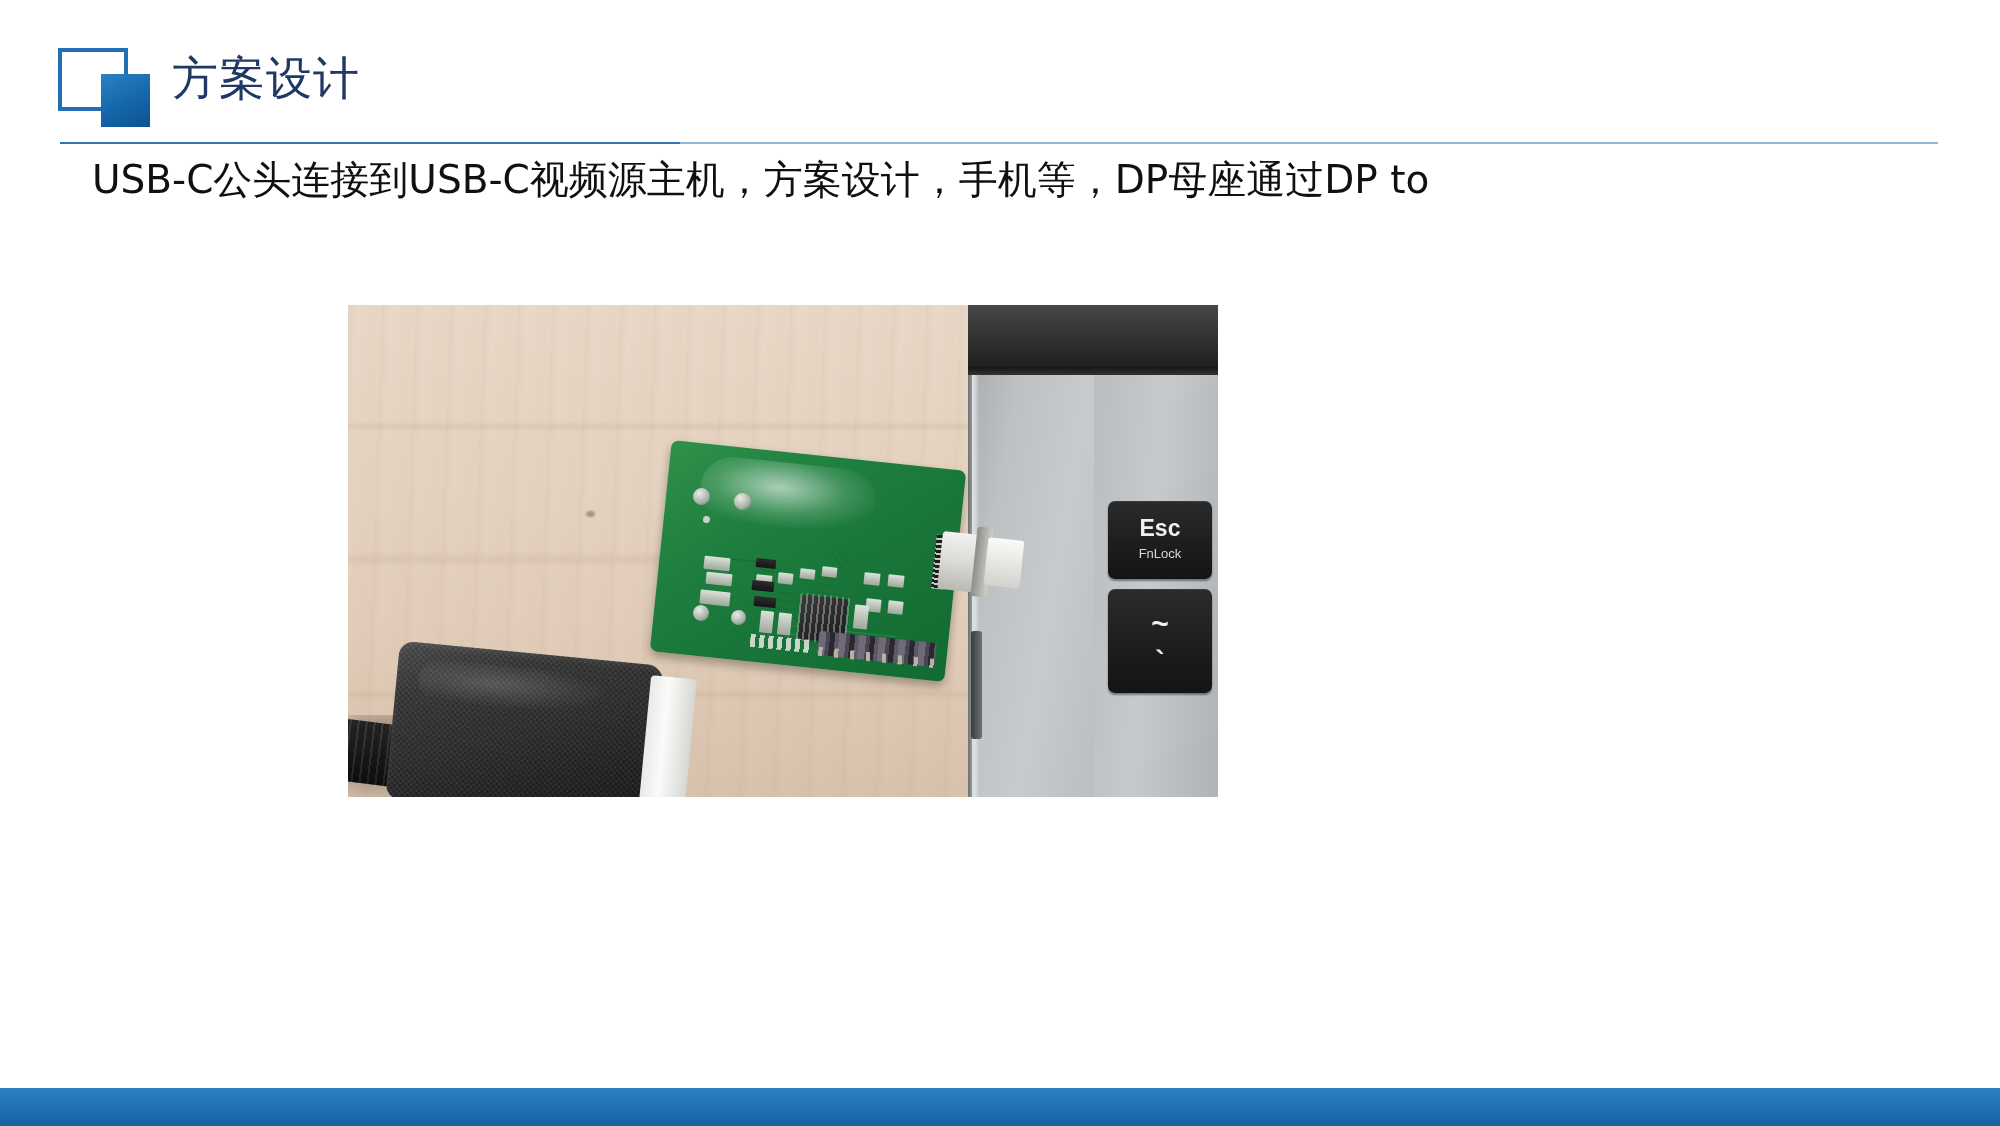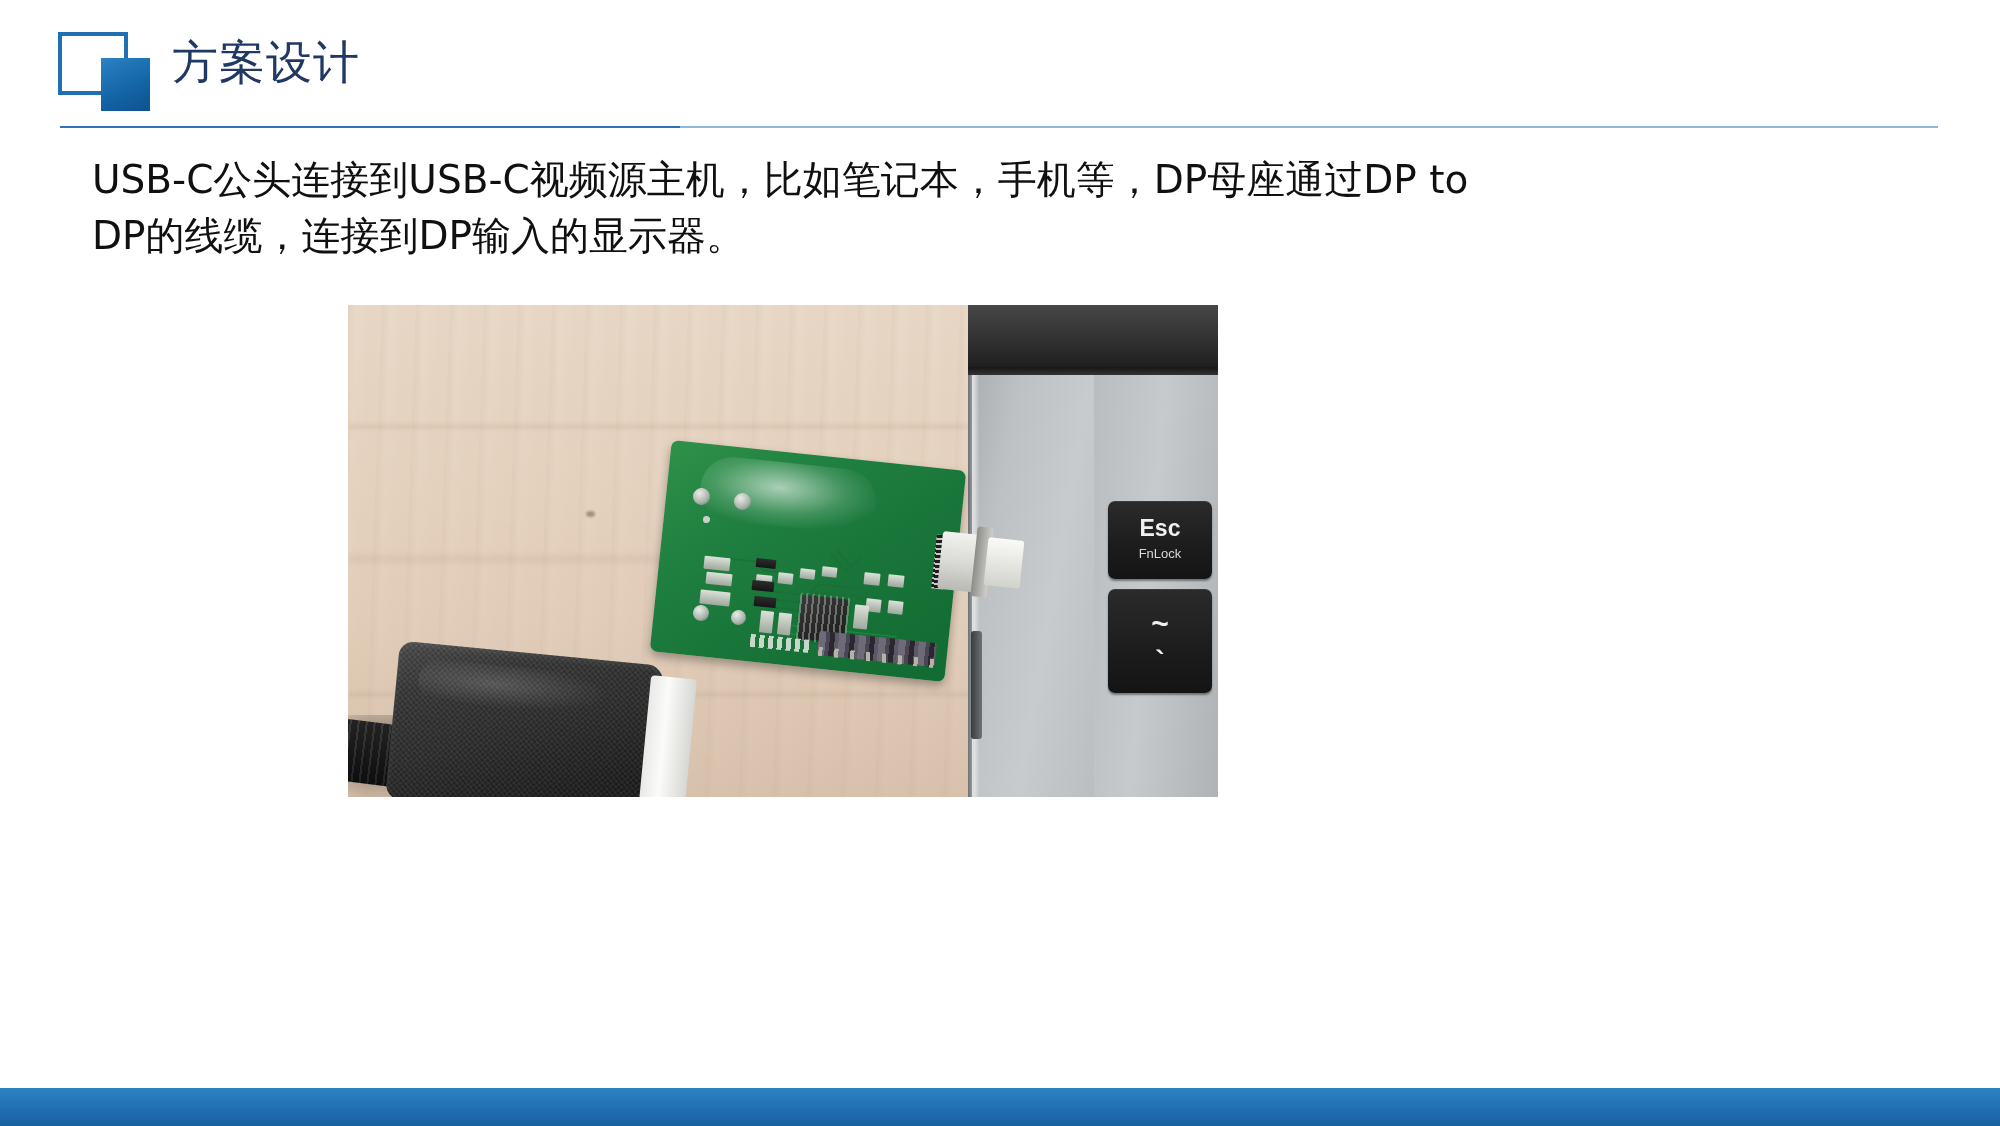--- a/index.html
+++ b/index.html
@@ -21,21 +21,21 @@
     left: 0; top: 0;
     width: 2000px;
     height: 1126px;
     background: #ffffff;
   }
 
   
   #title-block {
     position: absolute;
     left: 0;
-    top: 0;
+    top: 16px;
     width: 1848px;
     height: 128px;
     padding-left: 21px;
   }
 
   #logo-mark {
     position: absolute;
     left: 58px;
     top: 32px;
     width: 96px;
@@ -471,22 +471,21 @@
       <div id="logo-fill"></div>
     </div>
 
     <div id="page-title">方案设计</div>
 
     <div id="rule-left"></div>
     <div id="rule-right"></div>
   </div>
 
   <div id="body-text">
-    <span class="line">USB-C公头连接到USB-C视频源主机，比如笔记本，手机等，DP母座通过DP  to</span>
-    <span class="line">DP的线缆，连接到DP输入的显示器。</span>
+    <span class="line">USB-C公头连接到USB-C视频源主机，方案设计，手机等，DP母座通过DP  to</span>
   </div>
 
   <div id="photo-frame">
 
     <div id="desk"></div>
     <div id="desk-grain-1"></div>
     <div id="desk-grain-2"></div>
     <div id="desk-grain-3"></div>
     <div id="desk-speck"></div>
     <div id="shadow-left"></div>

